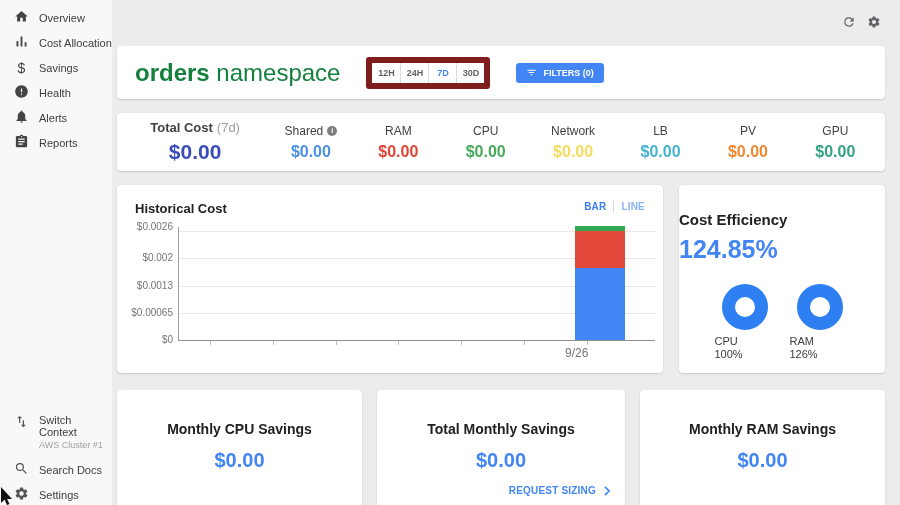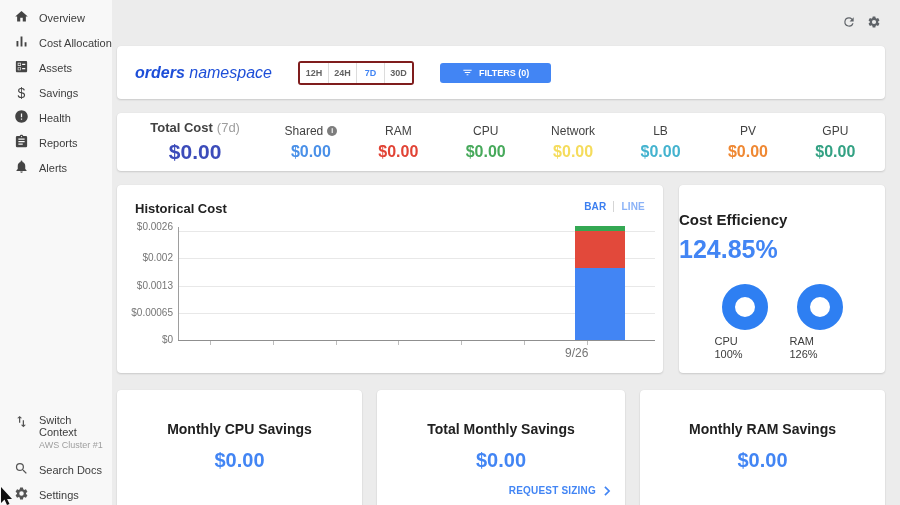--- a/index.html
+++ b/index.html
@@ -31,34 +31,34 @@
   
   .top-icons { position:absolute; top:15px; right:19px; display:flex; gap:11px; z-index:1;}
   .top-icons .icon-btn { width:14px; height:14px; cursor:pointer; }
   
   .card {
     position:absolute; background:#fff; border-radius:4px;
     box-shadow:0 1px 2px rgba(0,0,0,.14), 0 0 1px rgba(0,0,0,.08);
   }
   
   .header-card { left:117px; top:46px; width:768px; height:53px; display:flex; align-items:center; padding-left:18px; }
-  .page-title { font-size:16px; color:#1d4ed8; font-weight:400;font-style:italic; }
+  .page-title { font-size:24px; color:#15803d; font-weight:400; }
   .page-title b { font-weight:700; }
-  .range-group { display:flex; margin-left:26px; border:2px solid #7f1d1d; border-radius:3px; overflow:hidden; background:#fff; }
+  .range-group { display:flex; margin-left:26px; border:6px solid #7f1d1d; border-radius:3px; overflow:hidden; background:#fff; }
   .range-btn {
     width:28px; height:20px; font-size:9px; color:#616161; background:#fff;
     border:none; border-left:1px solid #dcdcdc; cursor:pointer; font-weight:700;
     display:flex; align-items:center; justify-content:center; font-family:inherit;
   }
   .range-btn:first-child { border-left:none; }
   .range-btn.active { color:#4285f4; }
   .filters-btn {
     margin-left:26px; height:20px; background:#4285f4; color:#fff;
     border:none; border-radius:3px; font-size:9px; font-weight:700;
-    display:flex; align-items:center; gap:6px; padding:0 22px; cursor:pointer; font-family:inherit;
+    display:flex; align-items:center; gap:6px; padding:0 10px; cursor:pointer; font-family:inherit;
   }
   
   .stats-card { left:117px; top:113px; width:768px; height:58px; display:flex; align-items:center; padding:0 6px; }
   .stat { flex:1; text-align:center; }
   .stat.total { flex:1.65; }
   .stat-label { font-size:12px; color:#424242; display:flex; justify-content:center; align-items:center; gap:4px; }
   .stat.total .stat-label { font-weight:700; font-size:13px; }
   .label-suffix { color:#9e9e9e; font-weight:400; }
   .stat-value { font-size:16px; font-weight:700; margin-top:5px; }
   .stat.total .stat-value { font-size:21px; }
@@ -115,46 +115,40 @@
           </svg></span>
       <span>Overview</span>
     </div>
     <div class="nav-item">
       <span><svg width="15" height="15" viewBox="0 0 24 24" fill="#444">
             <path d="M4 11h3v9H4zM10.5 4h3v16h-3zM17 13h3v7h-3z"></path>
           </svg></span>
       <span>Cost Allocation</span>
     </div>
     <div class="nav-item">
-      <span><svg width="15" height="15" viewBox="0 0 24 24" fill="#444">
-            <path d="M13 9.5h5v-2h-5v2zm0 7h5v-2h-5v2zm6 4.5H5c-1.1 0-2-.9-2-2V5c0-1.1.9-2 2-2h14c1.1 0 2 .9 2 2v14c0 1.1-.9 2-2 2zM6 11h5V6H6v5zm1-4h3v3H7V7zM6 18h5v-5H6v5zm1-4h3v3H7v-3z"></path>
-          </svg></span>
-      <span>Assets</span>
-    </div>
-    <div class="nav-item">
       <span class="dollar-glyph">$</span>
       <span>Savings</span>
     </div>
     <div class="nav-item">
       <span><svg width="15" height="15" viewBox="0 0 24 24" fill="#444">
             <path d="M12 2C6.48 2 2 6.48 2 12s4.48 10 10 10 10-4.48 10-10S17.52 2 12 2zm1 15h-2v-2h2v2zm0-4h-2V7h2v6z"></path>
           </svg></span>
       <span>Health</span>
     </div>
     <div class="nav-item">
       <span><svg width="15" height="15" viewBox="0 0 24 24" fill="#444">
+            <path d="M12 22a2 2 0 0 0 2-2h-4a2 2 0 0 0 2 2zm6-6v-5c0-3.07-1.63-5.64-4.5-6.32V4a1.5 1.5 0 0 0-3 0v.68C7.64 5.36 6 7.92 6 11v5l-2 2v1h16v-1l-2-2z"></path>
+          </svg></span>
+      <span>Alerts</span>
+    </div>
+    <div class="nav-item">
+      <span><svg width="15" height="15" viewBox="0 0 24 24" fill="#444">
             <path d="M19 3h-4.18C14.4 1.84 13.3 1 12 1s-2.4.84-2.82 2H5a2 2 0 0 0-2 2v14a2 2 0 0 0 2 2h14a2 2 0 0 0 2-2V5a2 2 0 0 0-2-2zm-7 0a1 1 0 1 1 0 2 1 1 0 0 1 0-2zm2 14H7v-2h7v2zm3-4H7v-2h10v2zm0-4H7V7h10v2z"></path>
           </svg></span>
       <span>Reports</span>
-    </div>
-    <div class="nav-item">
-      <span><svg width="15" height="15" viewBox="0 0 24 24" fill="#444">
-            <path d="M12 22a2 2 0 0 0 2-2h-4a2 2 0 0 0 2 2zm6-6v-5c0-3.07-1.63-5.64-4.5-6.32V4a1.5 1.5 0 0 0-3 0v.68C7.64 5.36 6 7.92 6 11v5l-2 2v1h16v-1l-2-2z"></path>
-          </svg></span>
-      <span>Alerts</span>
     </div>
   </div>
   <div class="nav-foot">
     <div class="nav-item two-line">
       <span><svg width="15" height="15" viewBox="0 0 24 24" fill="#555">
             <path d="M9 3L5 6.99h3V14h2V6.99h3L9 3zm7 14.01V10h-2v7.01h-3L15 21l4-3.99h-3z"></path>
           </svg></span>
       <span class="txt">
         <span>Switch Context</span>
         <span class="sub">AWS Cluster #1</span>

